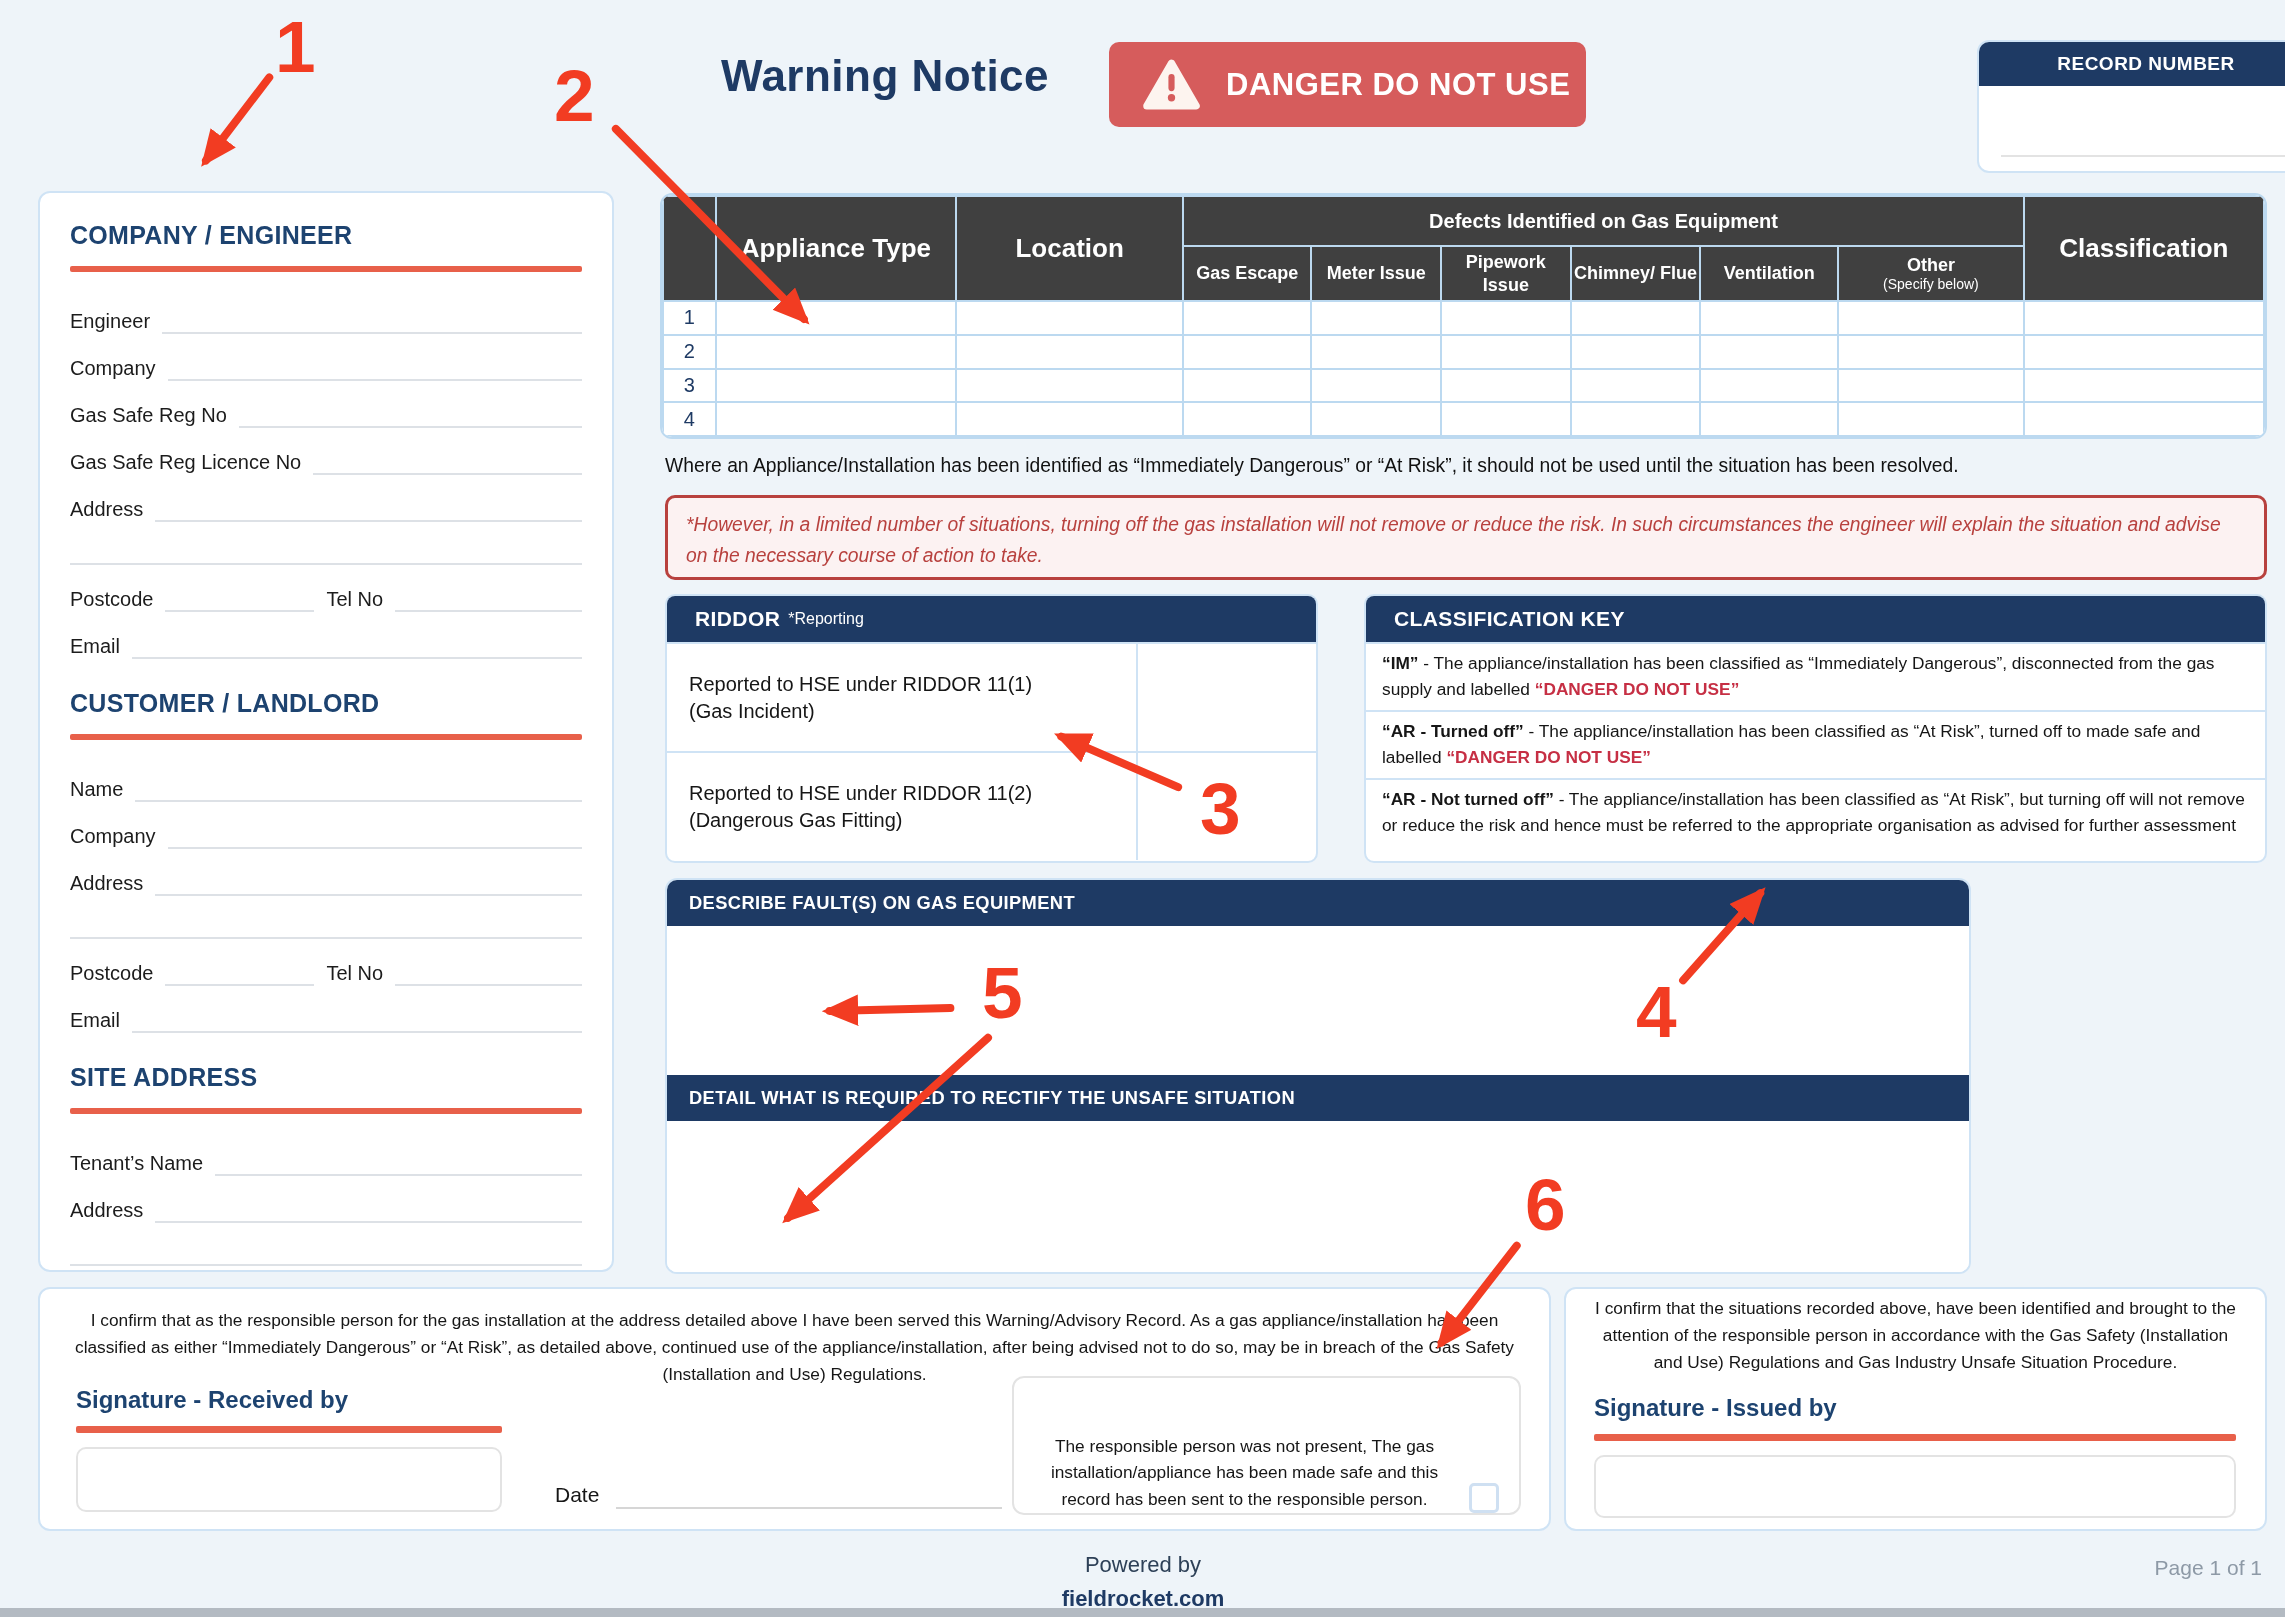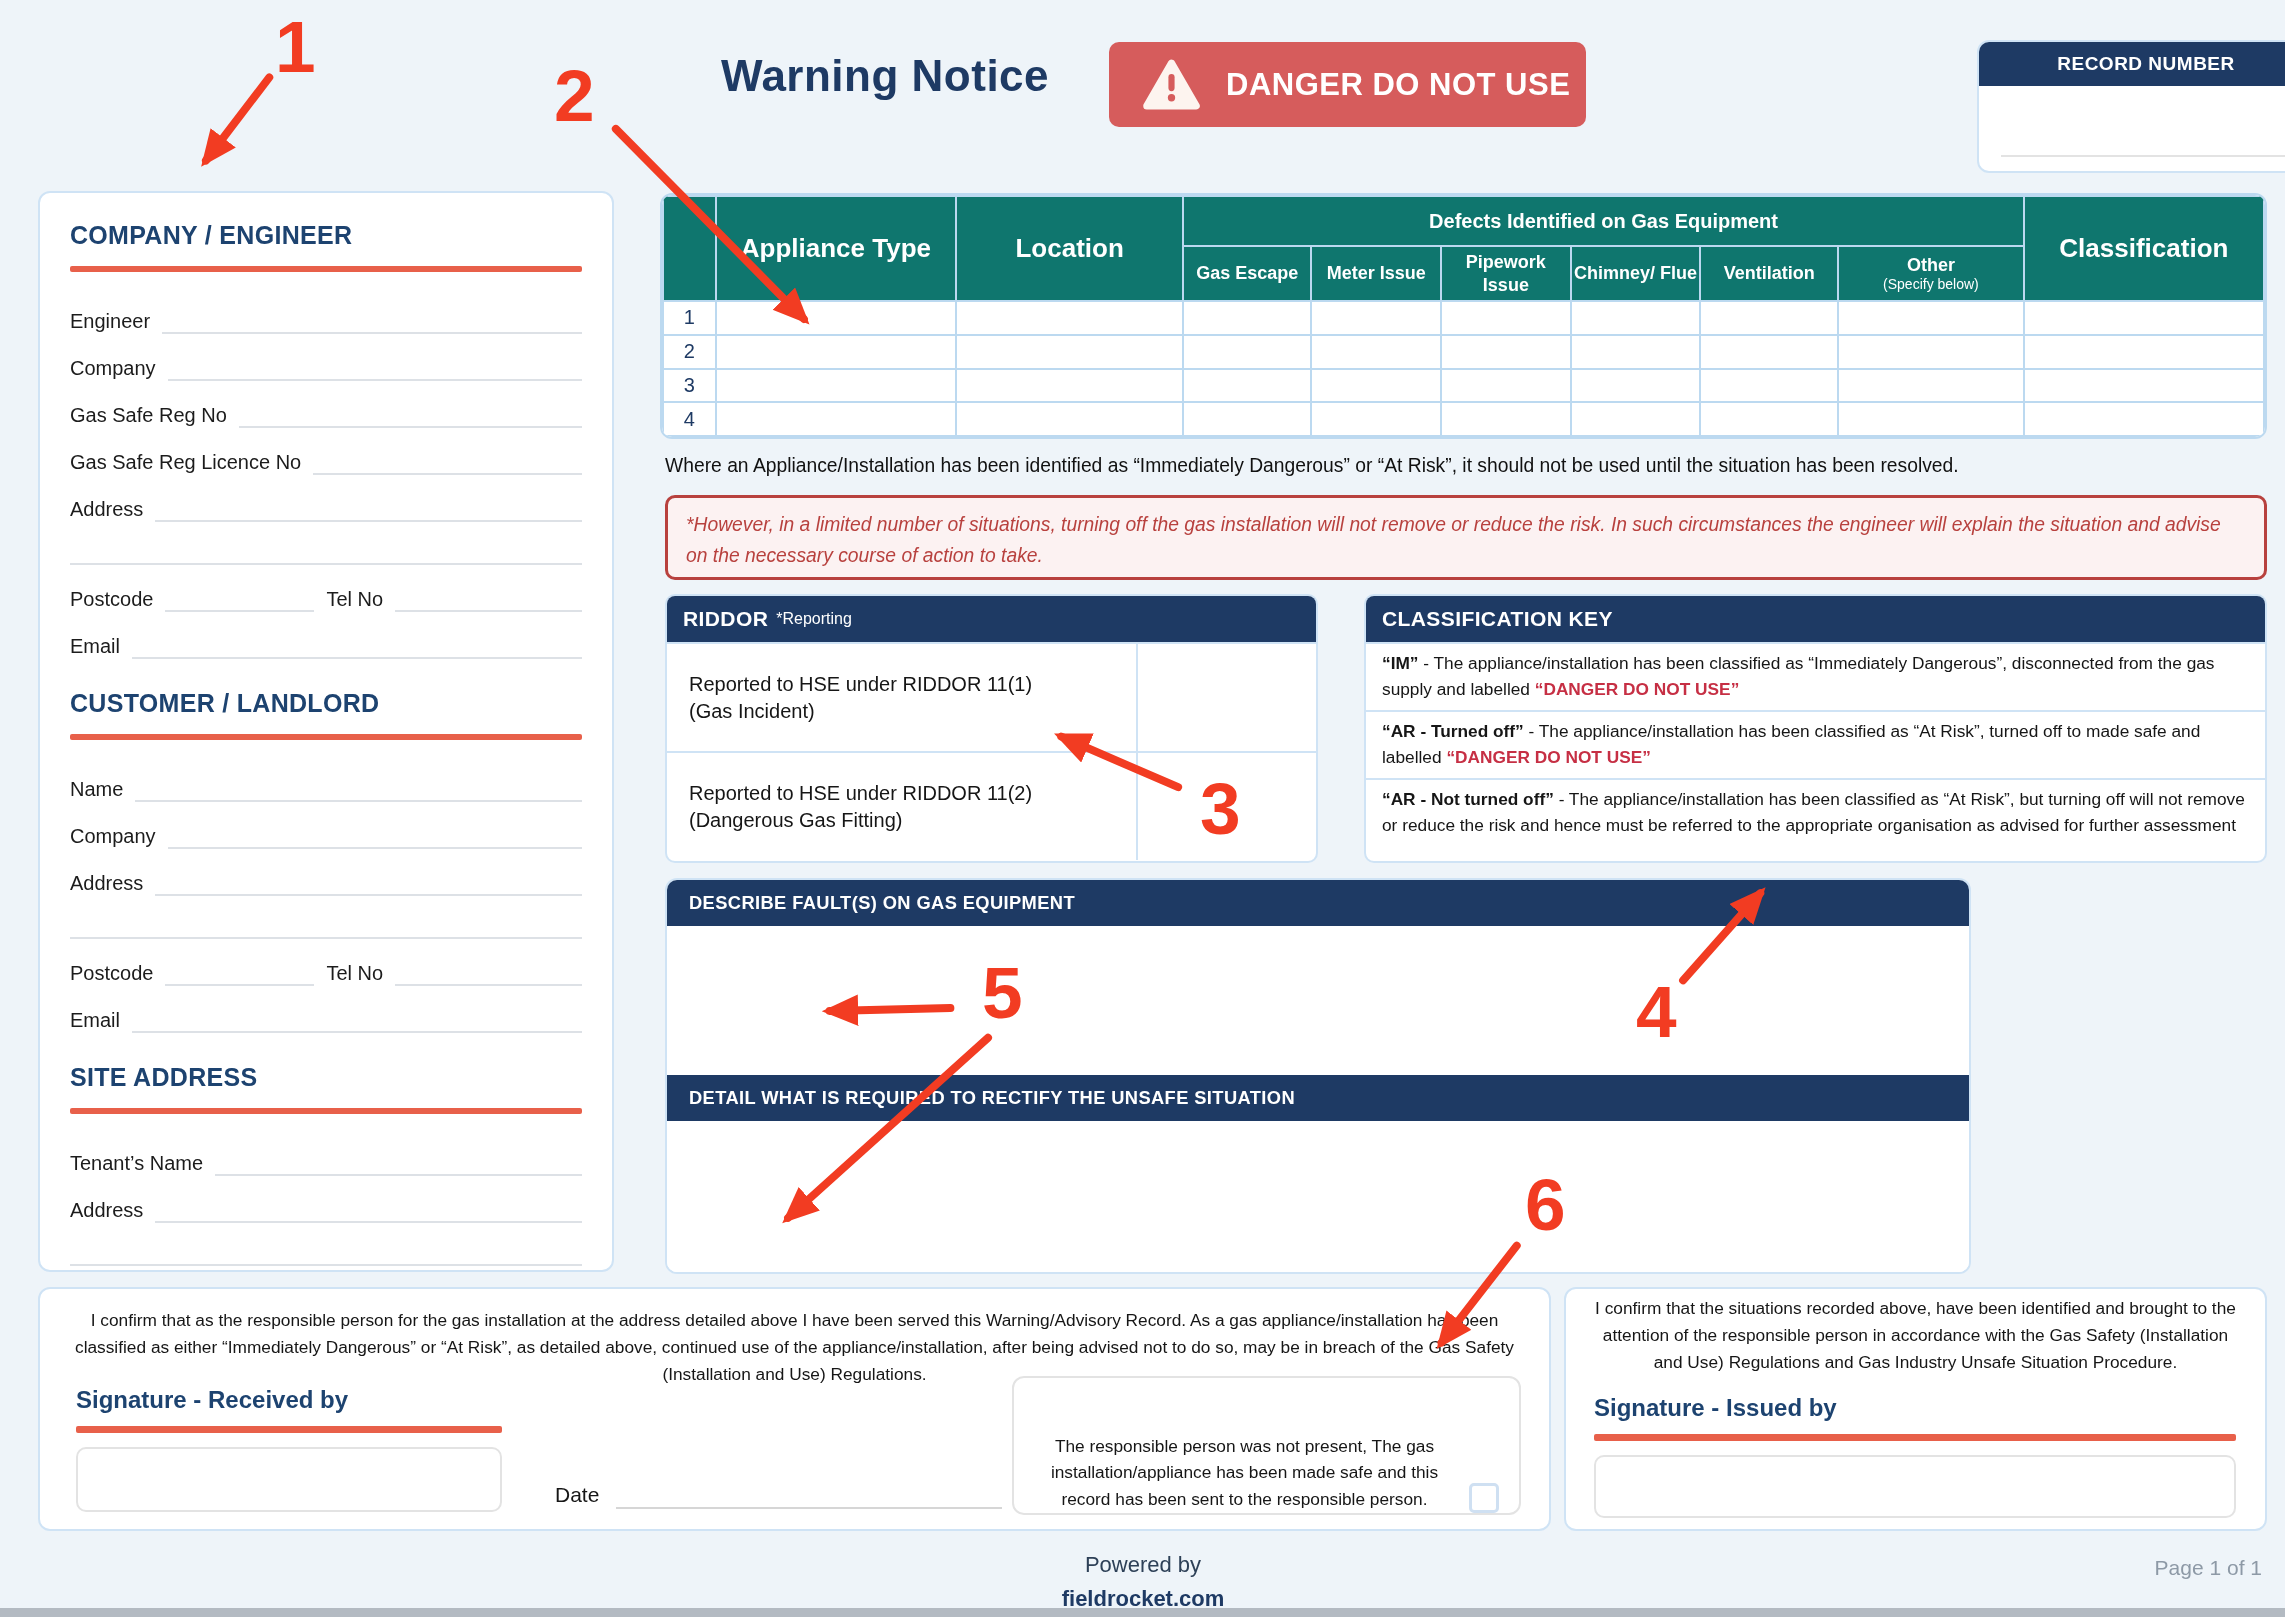--- a/index.html
+++ b/index.html
@@ -31,39 +31,39 @@
   .flabel { font-size:20px; color:#1c1c1c; white-space:nowrap; line-height:1.1; padding-bottom:2px; }
   .fline { flex:1; border-bottom:2px solid #dde1e6; height:100%; }
   .fline.short { flex:0 0 149px; }
   .frow.extra { height:36px; }
   .sec + .sec { margin-top:30px; }
 
   
   .appl-table-wrap { position:absolute; left:660px; top:193px; width:1607px; height:246px; border:2px solid #bcd9f0; border-radius:12px; overflow:hidden; background:#fff; }
   table.appl { width:100%; height:100%; border-collapse:collapse; table-layout:fixed; }
   table.appl th, table.appl td { border:2px solid #bcd9f0; }
-  table.appl thead th { background:#0f766e; color:#fff; font-weight:700; text-align:center; vertical-align:middle; }
+  table.appl thead th { background:#404040; color:#fff; font-weight:700; text-align:center; vertical-align:middle; }
   th.h-main { font-size:26px; }
   th.h-sub { font-size:18px; line-height:1.25; padding:4px 2px; }
   th.h-group { font-size:20px; height:50px; }
   .spec-sub { display:block; font-size:14px; font-weight:400; }
   table.appl tbody td { background:#fff; height:33px; }
   td.rownum { color:#1e3a64; font-size:20px; text-align:center; font-weight:400; }
 
   
   .resolved-note { position:absolute; left:665px; top:455px; width:1602px; font-size:19.3px; color:#111; }
   .however-box {
     position:absolute; left:665px; top:495px; width:1602px; height:85px;
     background:#fcf2f2; border:3px solid #b8413e; border-radius:10px;
     color:#b8413e; font-style:italic; font-size:19.3px; line-height:1.6; padding:12px 18px;
   }
 
   
   .riddor { position:absolute; left:665px; top:594px; width:653px; height:269px; overflow:hidden; border-radius:10px; }
-  .panel-head { background:#1e3a64; height:46px; display:flex; align-items:center; padding:0 16px; color:#fff; }
+  .panel-head { background:#1e3a64; height:46px; display:flex; align-items:center; padding:0 28px; color:#fff; }
   .panel-head .b { font-size:21px; font-weight:800; letter-spacing:0.4px; }
   .panel-head .s { font-size:16px; font-weight:400; margin-left:8px; }
   .riddor-row { display:flex; height:109px; border-top:2px solid #cfe3f5; }
   .riddor-row:first-of-type { border-top:none; }
   .riddor-cell-text { flex:0 0 72.5%; border-right:2px solid #cfe3f5; padding:0 0 0 22px; display:flex; flex-direction:column; justify-content:center; gap:4px; font-size:20px; color:#161616; }
   .riddor-cell-tick { flex:1; }
 
   .classkey { position:absolute; left:1364px; top:594px; width:903px; height:269px; overflow:hidden; border-radius:10px; }
   .ck-entry { padding:7px 16px; font-size:17.3px; line-height:1.5; color:#161616; border-top:2px solid #cfe3f5; }
   .ck-entry:first-of-type { border-top:none; }

